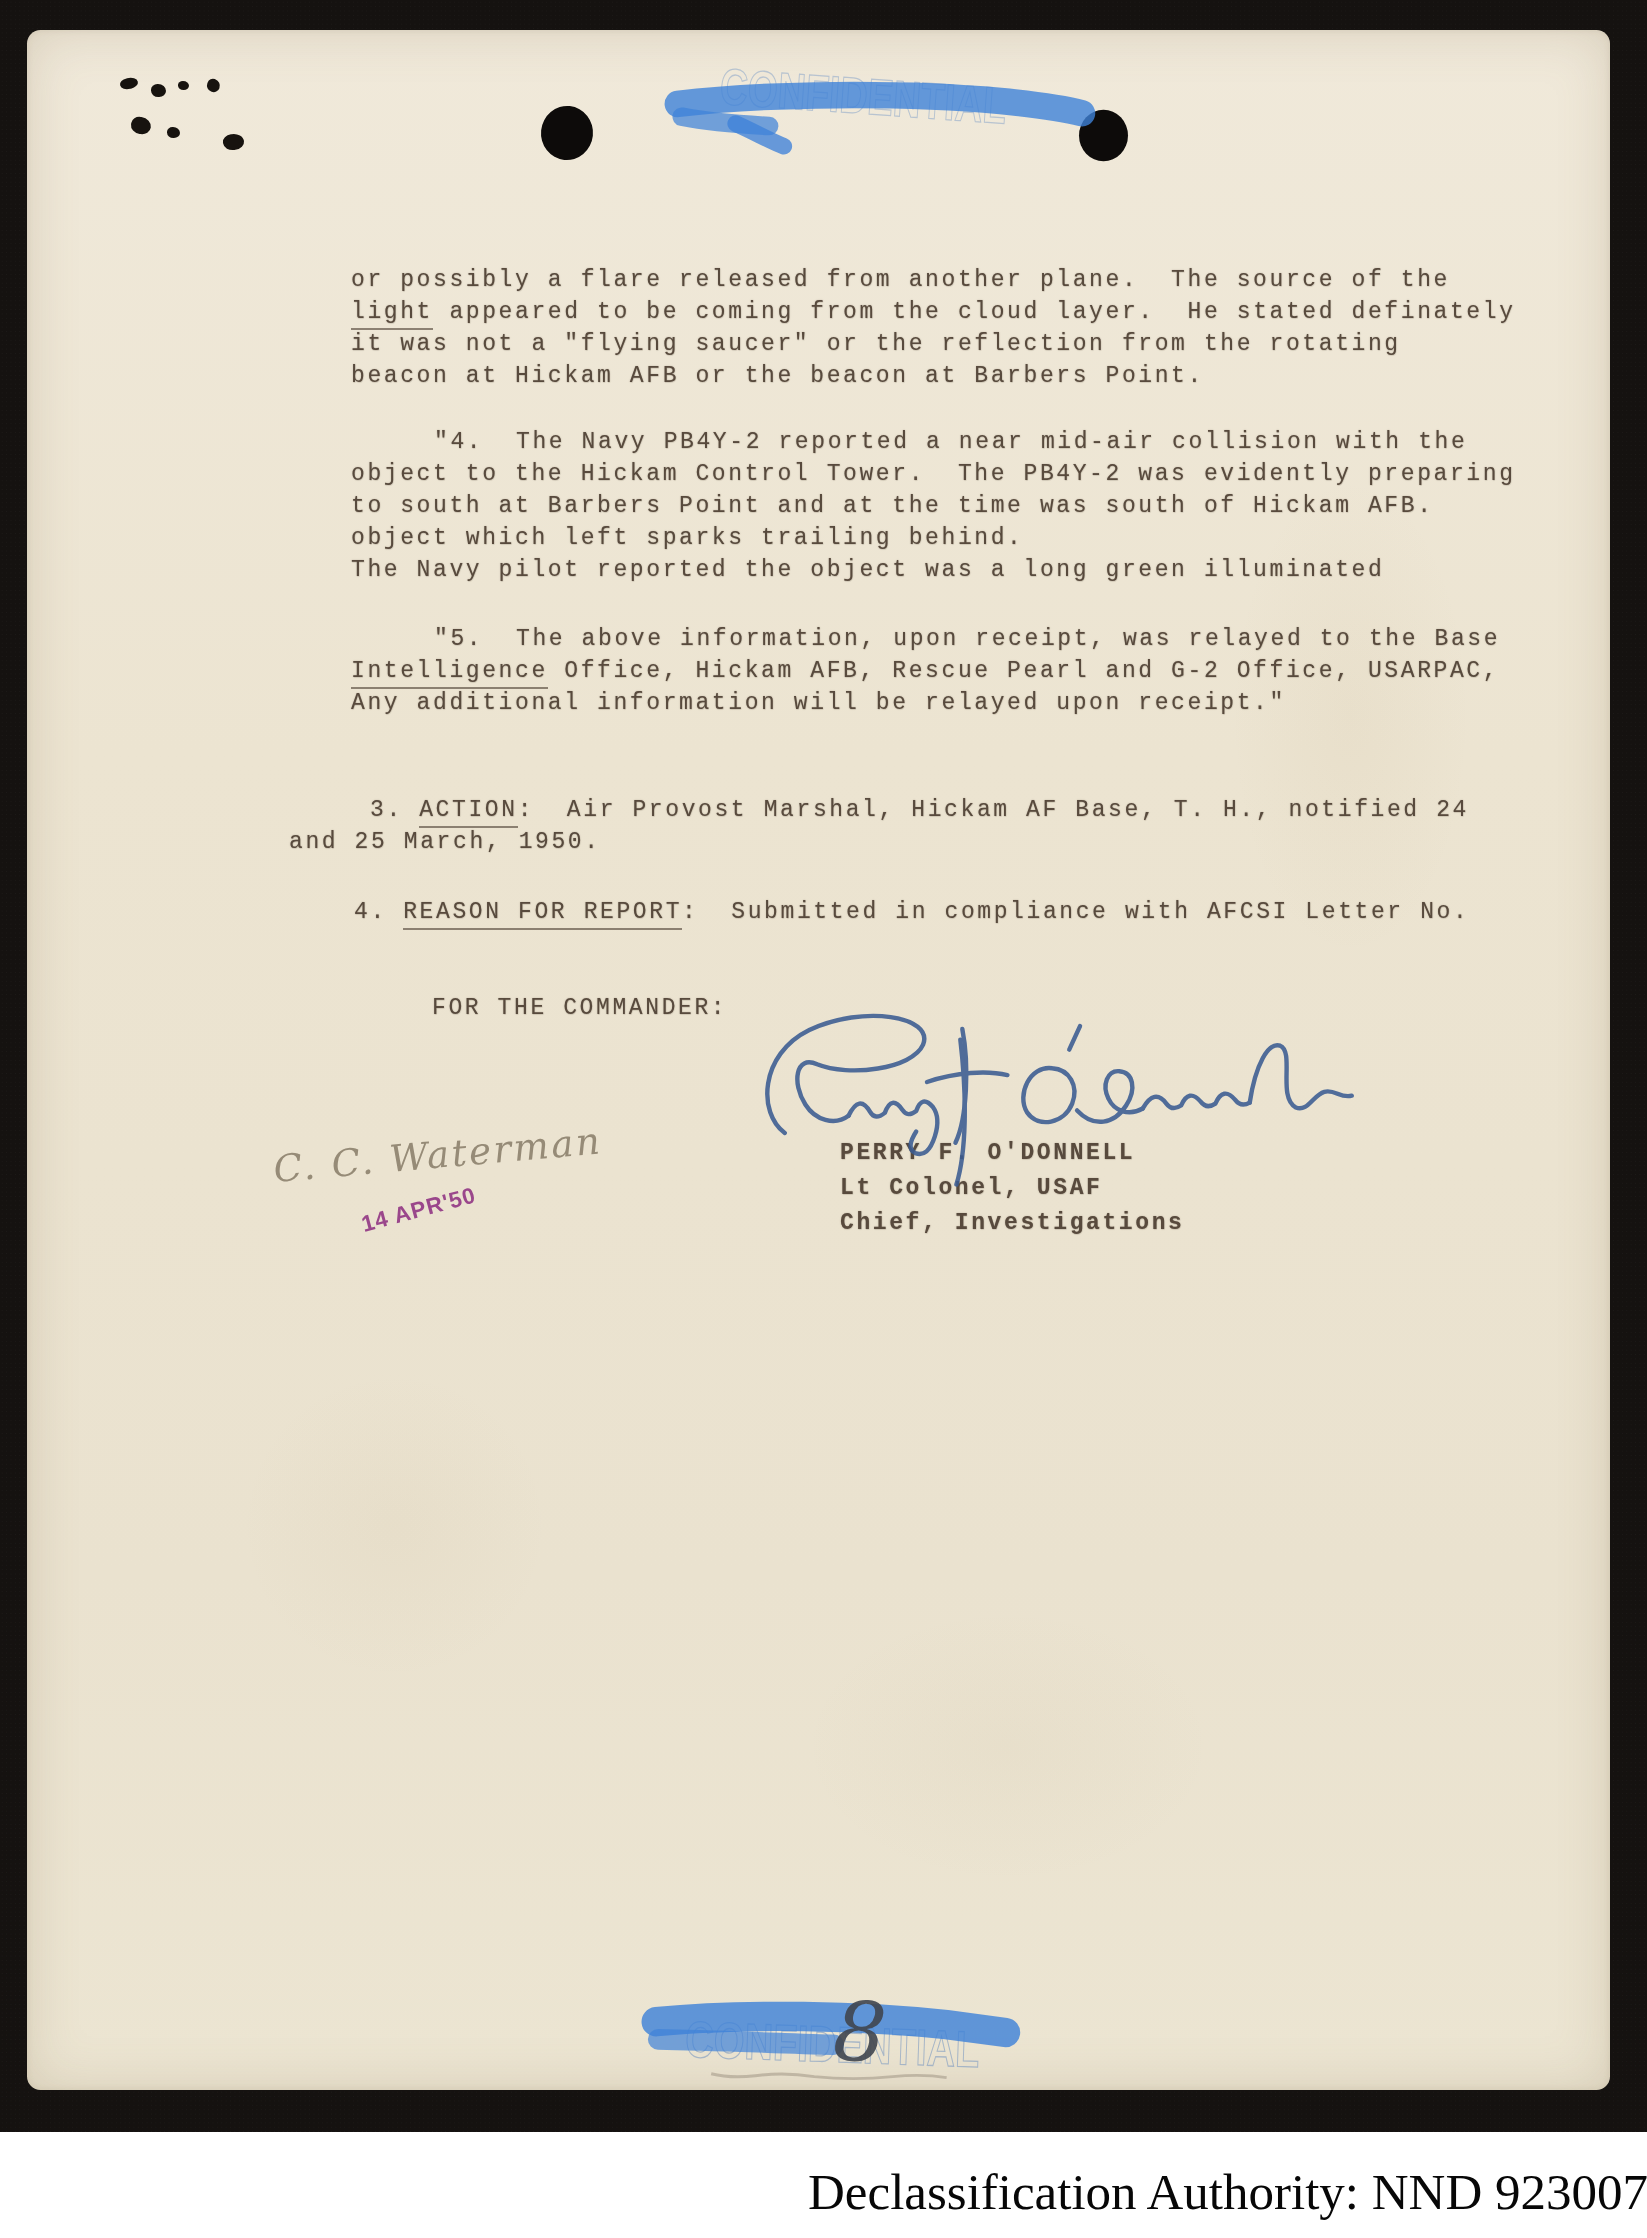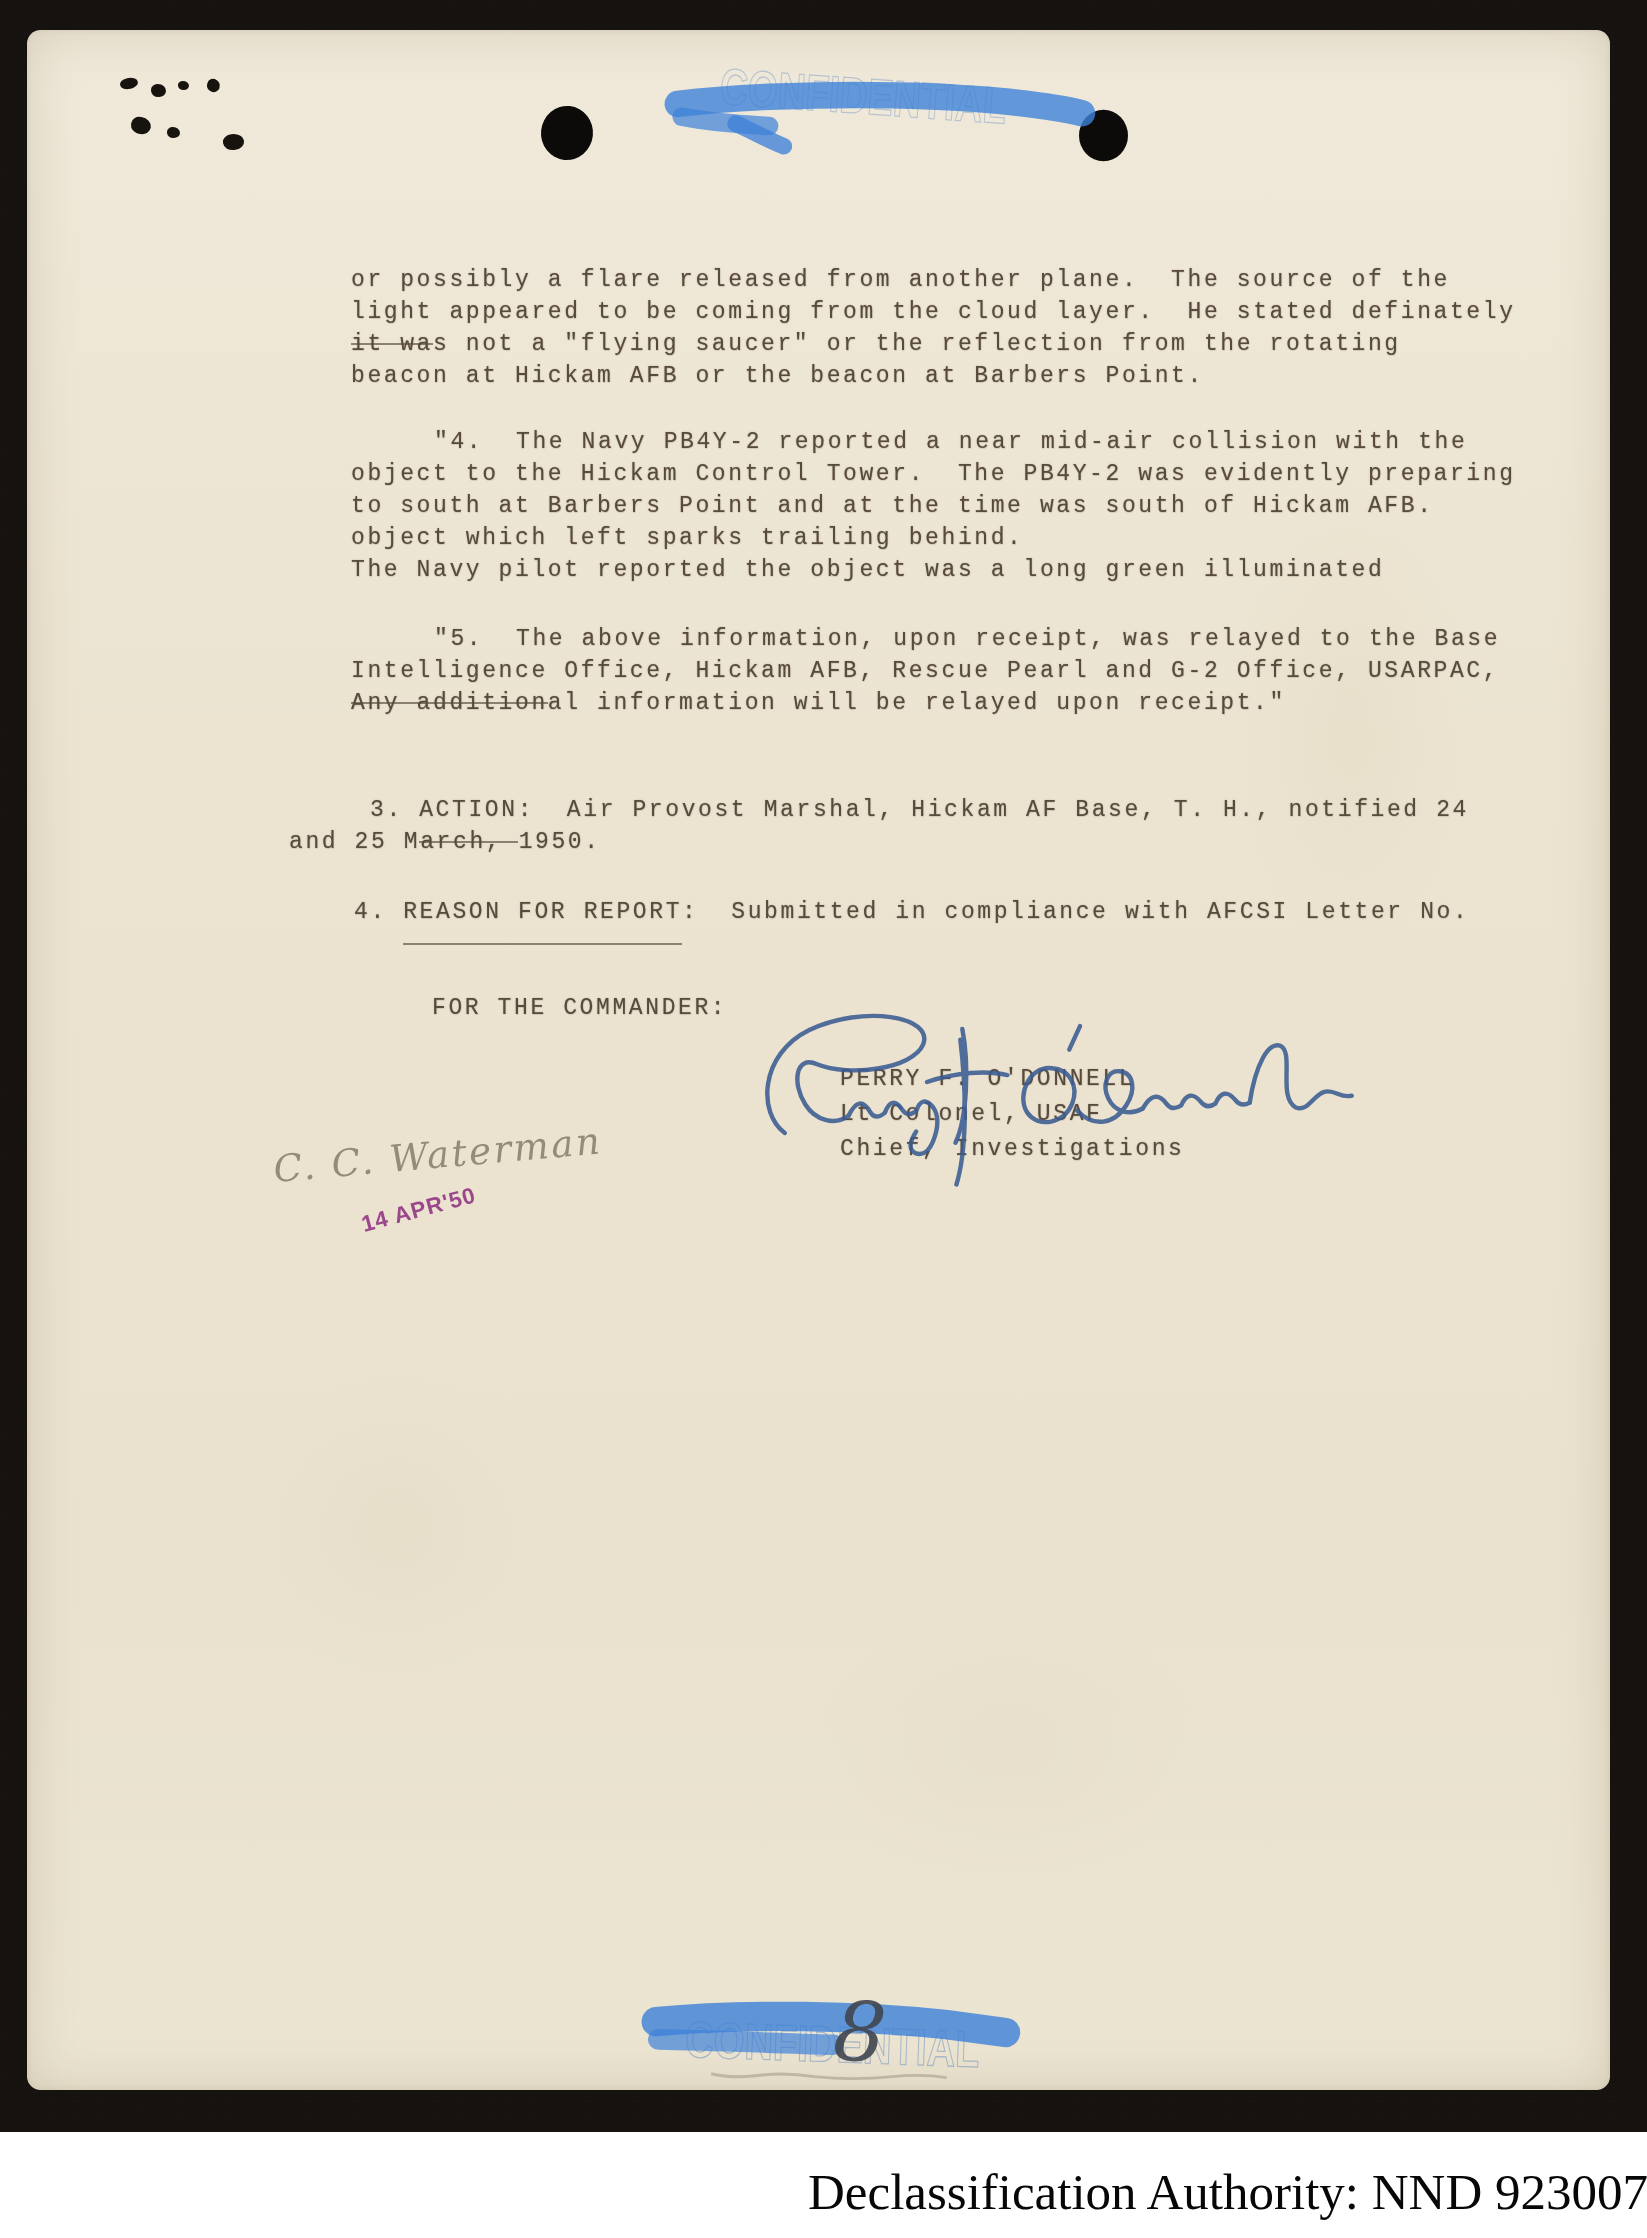--- a/index.html
+++ b/index.html
@@ -22,21 +22,21 @@
   .hole-2{left:1052px;top:81px;width:49px;height:49px;transform:scale(1,1.05);}
 
   .blot{position:absolute;background:#17130f;border-radius:48% 60% 52% 55%;}
 
   .typed{position:absolute;font-family:"Liberation Mono","DejaVu Sans Mono",monospace;
       font-size:23px;letter-spacing:2.6px;line-height:32px;color:#584a3d;
       text-shadow:0 0 1.5px rgba(88,74,61,.40),0.5px 0.5px 0 rgba(88,74,61,.10);}
   .tline{white-space:pre;height:32px;}
   .ind169{padding-left:83px;}
   .ind166{padding-left:81px;}
-  .u{border-bottom:2px solid rgba(88,74,61,.65);padding-bottom:18px;}
+  .u{border-bottom:2px solid rgba(88,74,61,.65);padding-bottom:3px;}
   .sigblock .tline{height:35px;line-height:35px;}
 
   .footer-strip{position:absolute;left:0;top:2132px;width:1648px;height:106px;background:#ffffff;}
   .footer-text{position:absolute;left:0;top:2153px;width:1648px;text-align:right;
       font-family:"Liberation Serif","DejaVu Serif",serif;font-size:51px;line-height:78px;
       color:#070707;}
 
   svg.overlay{position:absolute;left:0;top:0;pointer-events:none;}
   .conf-stamp{font-family:"Liberation Sans",sans-serif;font-weight:bold;}
   .date-stamp{font-family:"Liberation Sans",sans-serif;font-weight:bold;letter-spacing:2px;}
@@ -92,21 +92,21 @@
     </div>
 
     <div class="typed" style="left:246px;top:866px;">
       <div class="tline ind166"><span>4. </span><span class="u">REASON FOR REPORT</span><span>:  Submitted in compliance with AFCSI Letter No.</span></div>
     </div>
 
     <div class="typed" style="left:405px;top:962px;">
       <div class="tline">FOR THE COMMANDER:</div>
     </div>
 
-    <div class="typed sigblock" style="left:813px;top:1032px;">
+    <div class="typed sigblock" style="left:813px;top:1106px;font-weight:bold;">
       <div class="tline">PERRY F. O'DONNELL</div>
       <div class="tline">Lt Colonel, USAF</div>
       <div class="tline">Chief, Investigations</div>
     </div>
   </div>
 
   <svg class="overlay" width="1648" height="2239" viewBox="0 0 3360 4565">
 
     <text class="conf-stamp" x="1760" y="232" font-size="104" text-anchor="middle" textLength="585" lengthAdjust="spacingAndGlyphs" fill="none" stroke="#a3b6cd" stroke-width="2.6" opacity="0.72" transform="rotate(4 1760 200)">CONFIDENTIAL</text>
 

